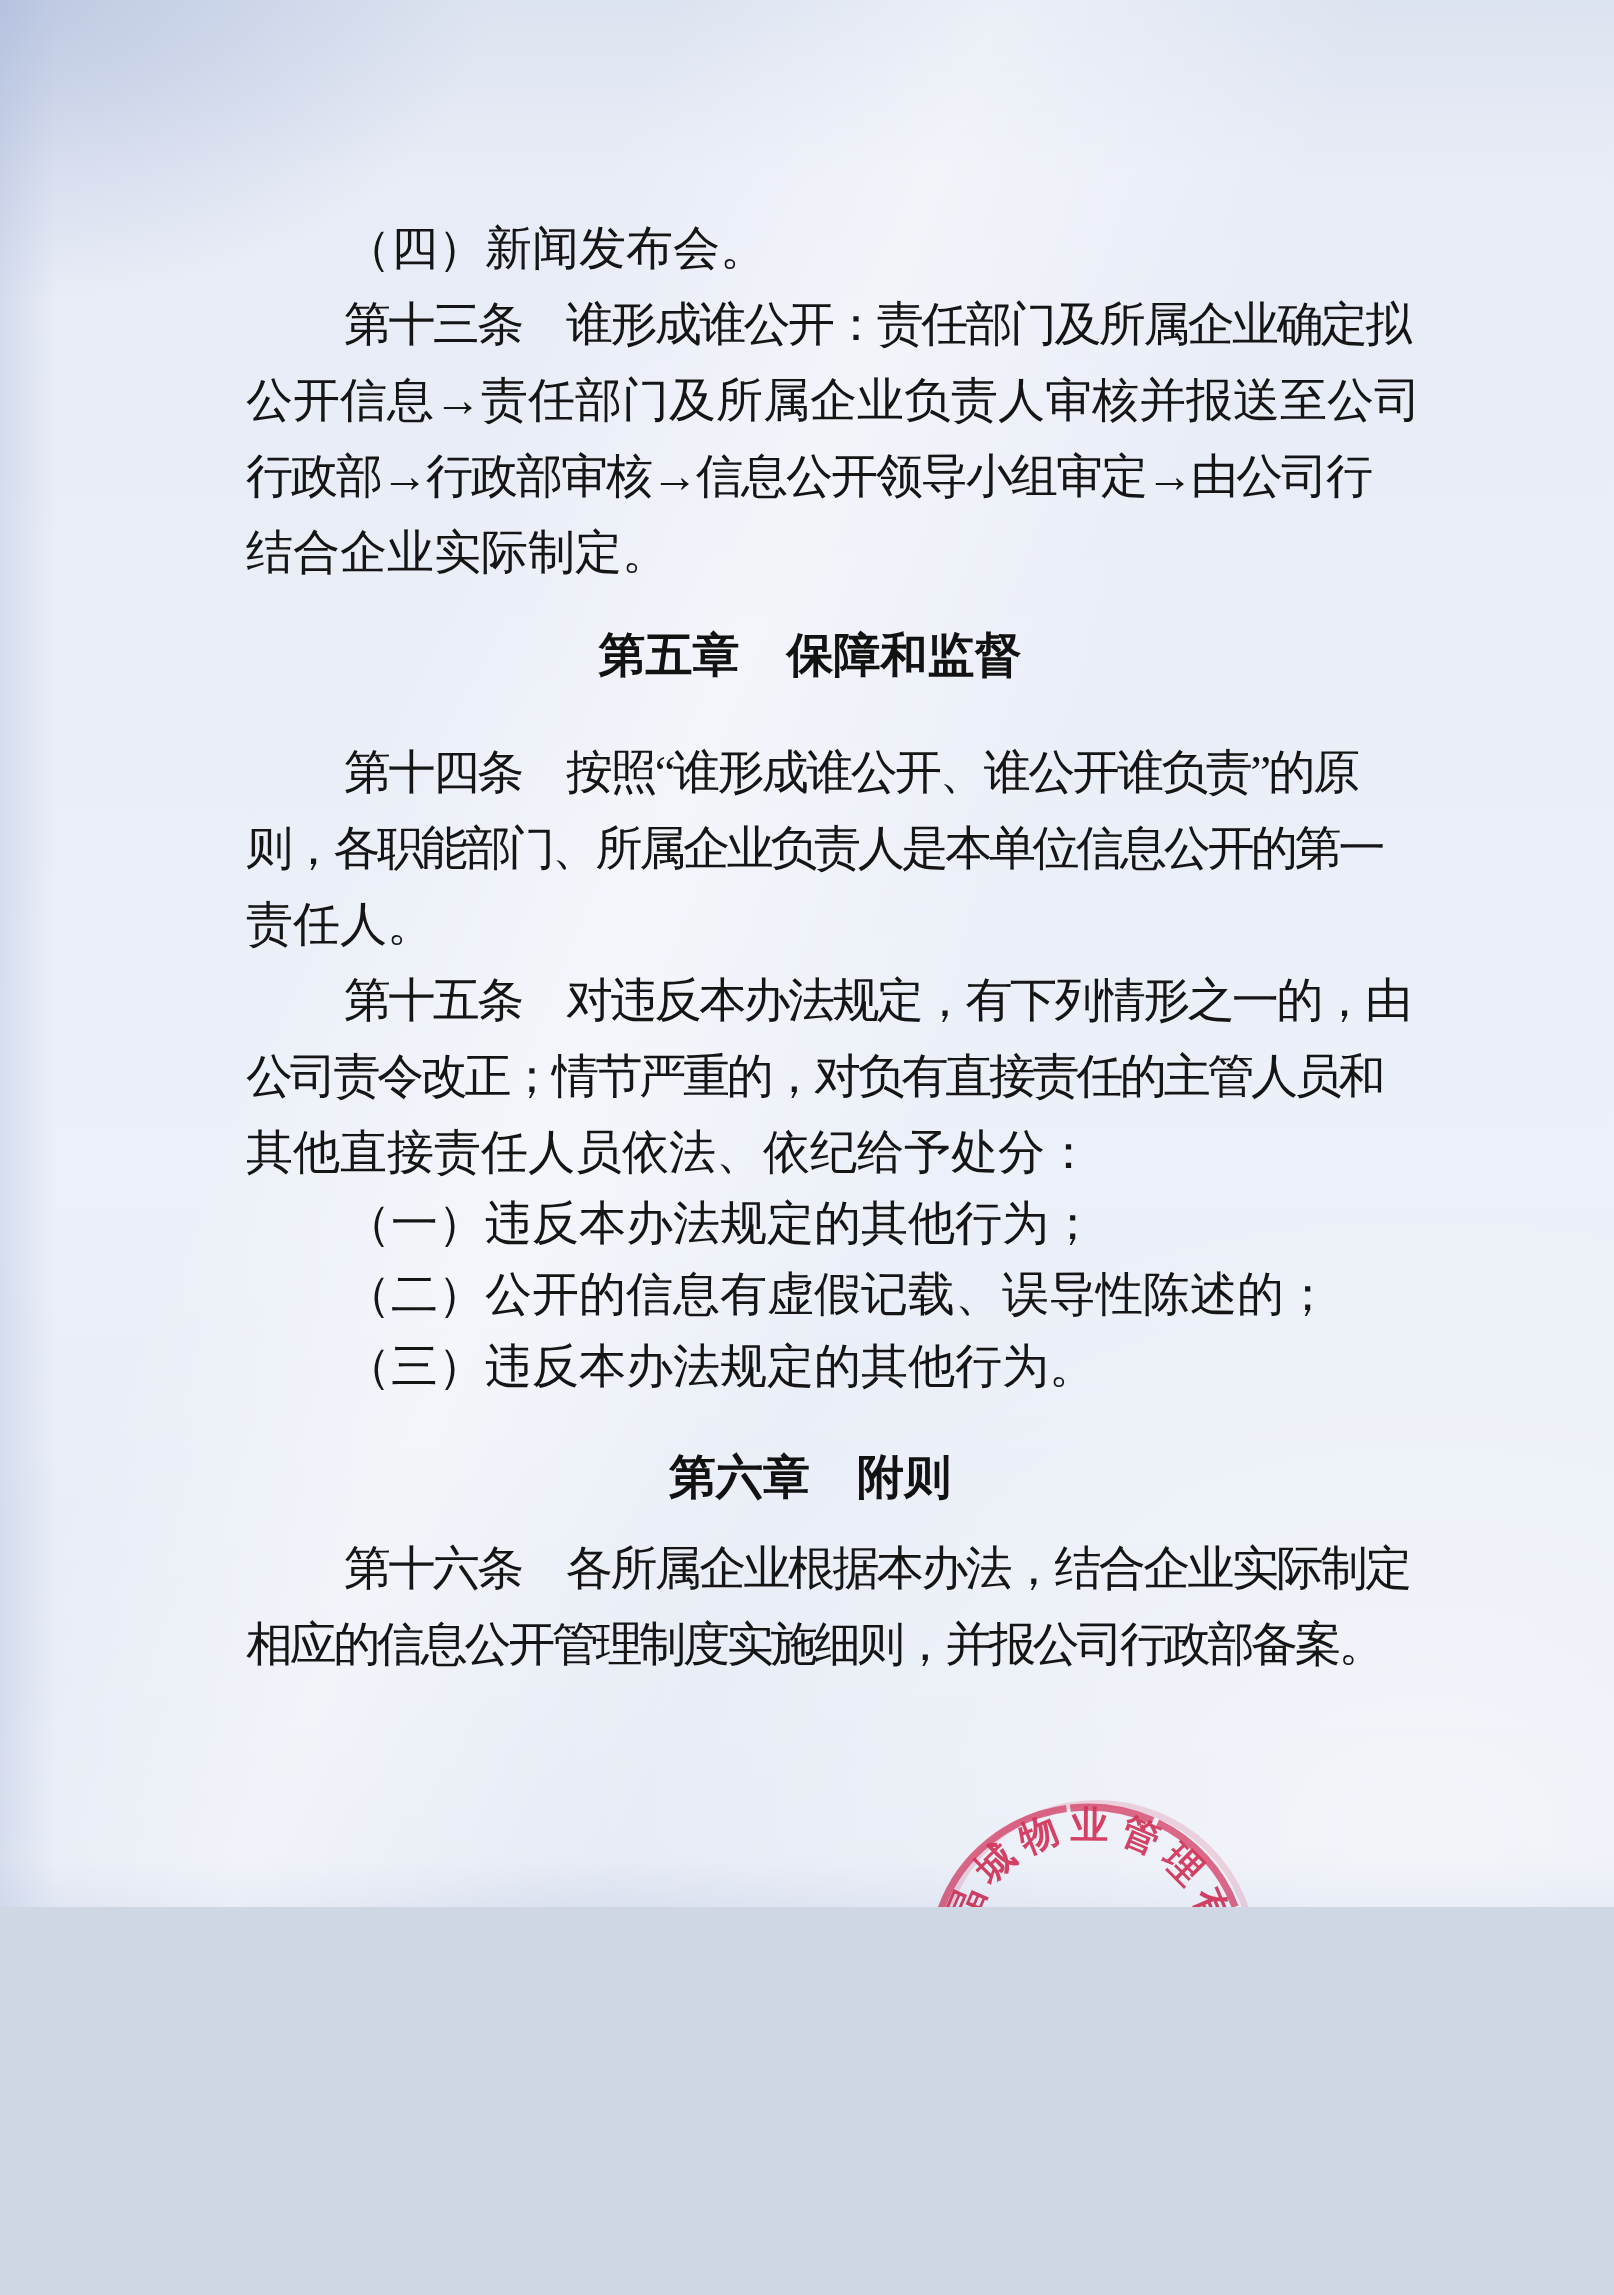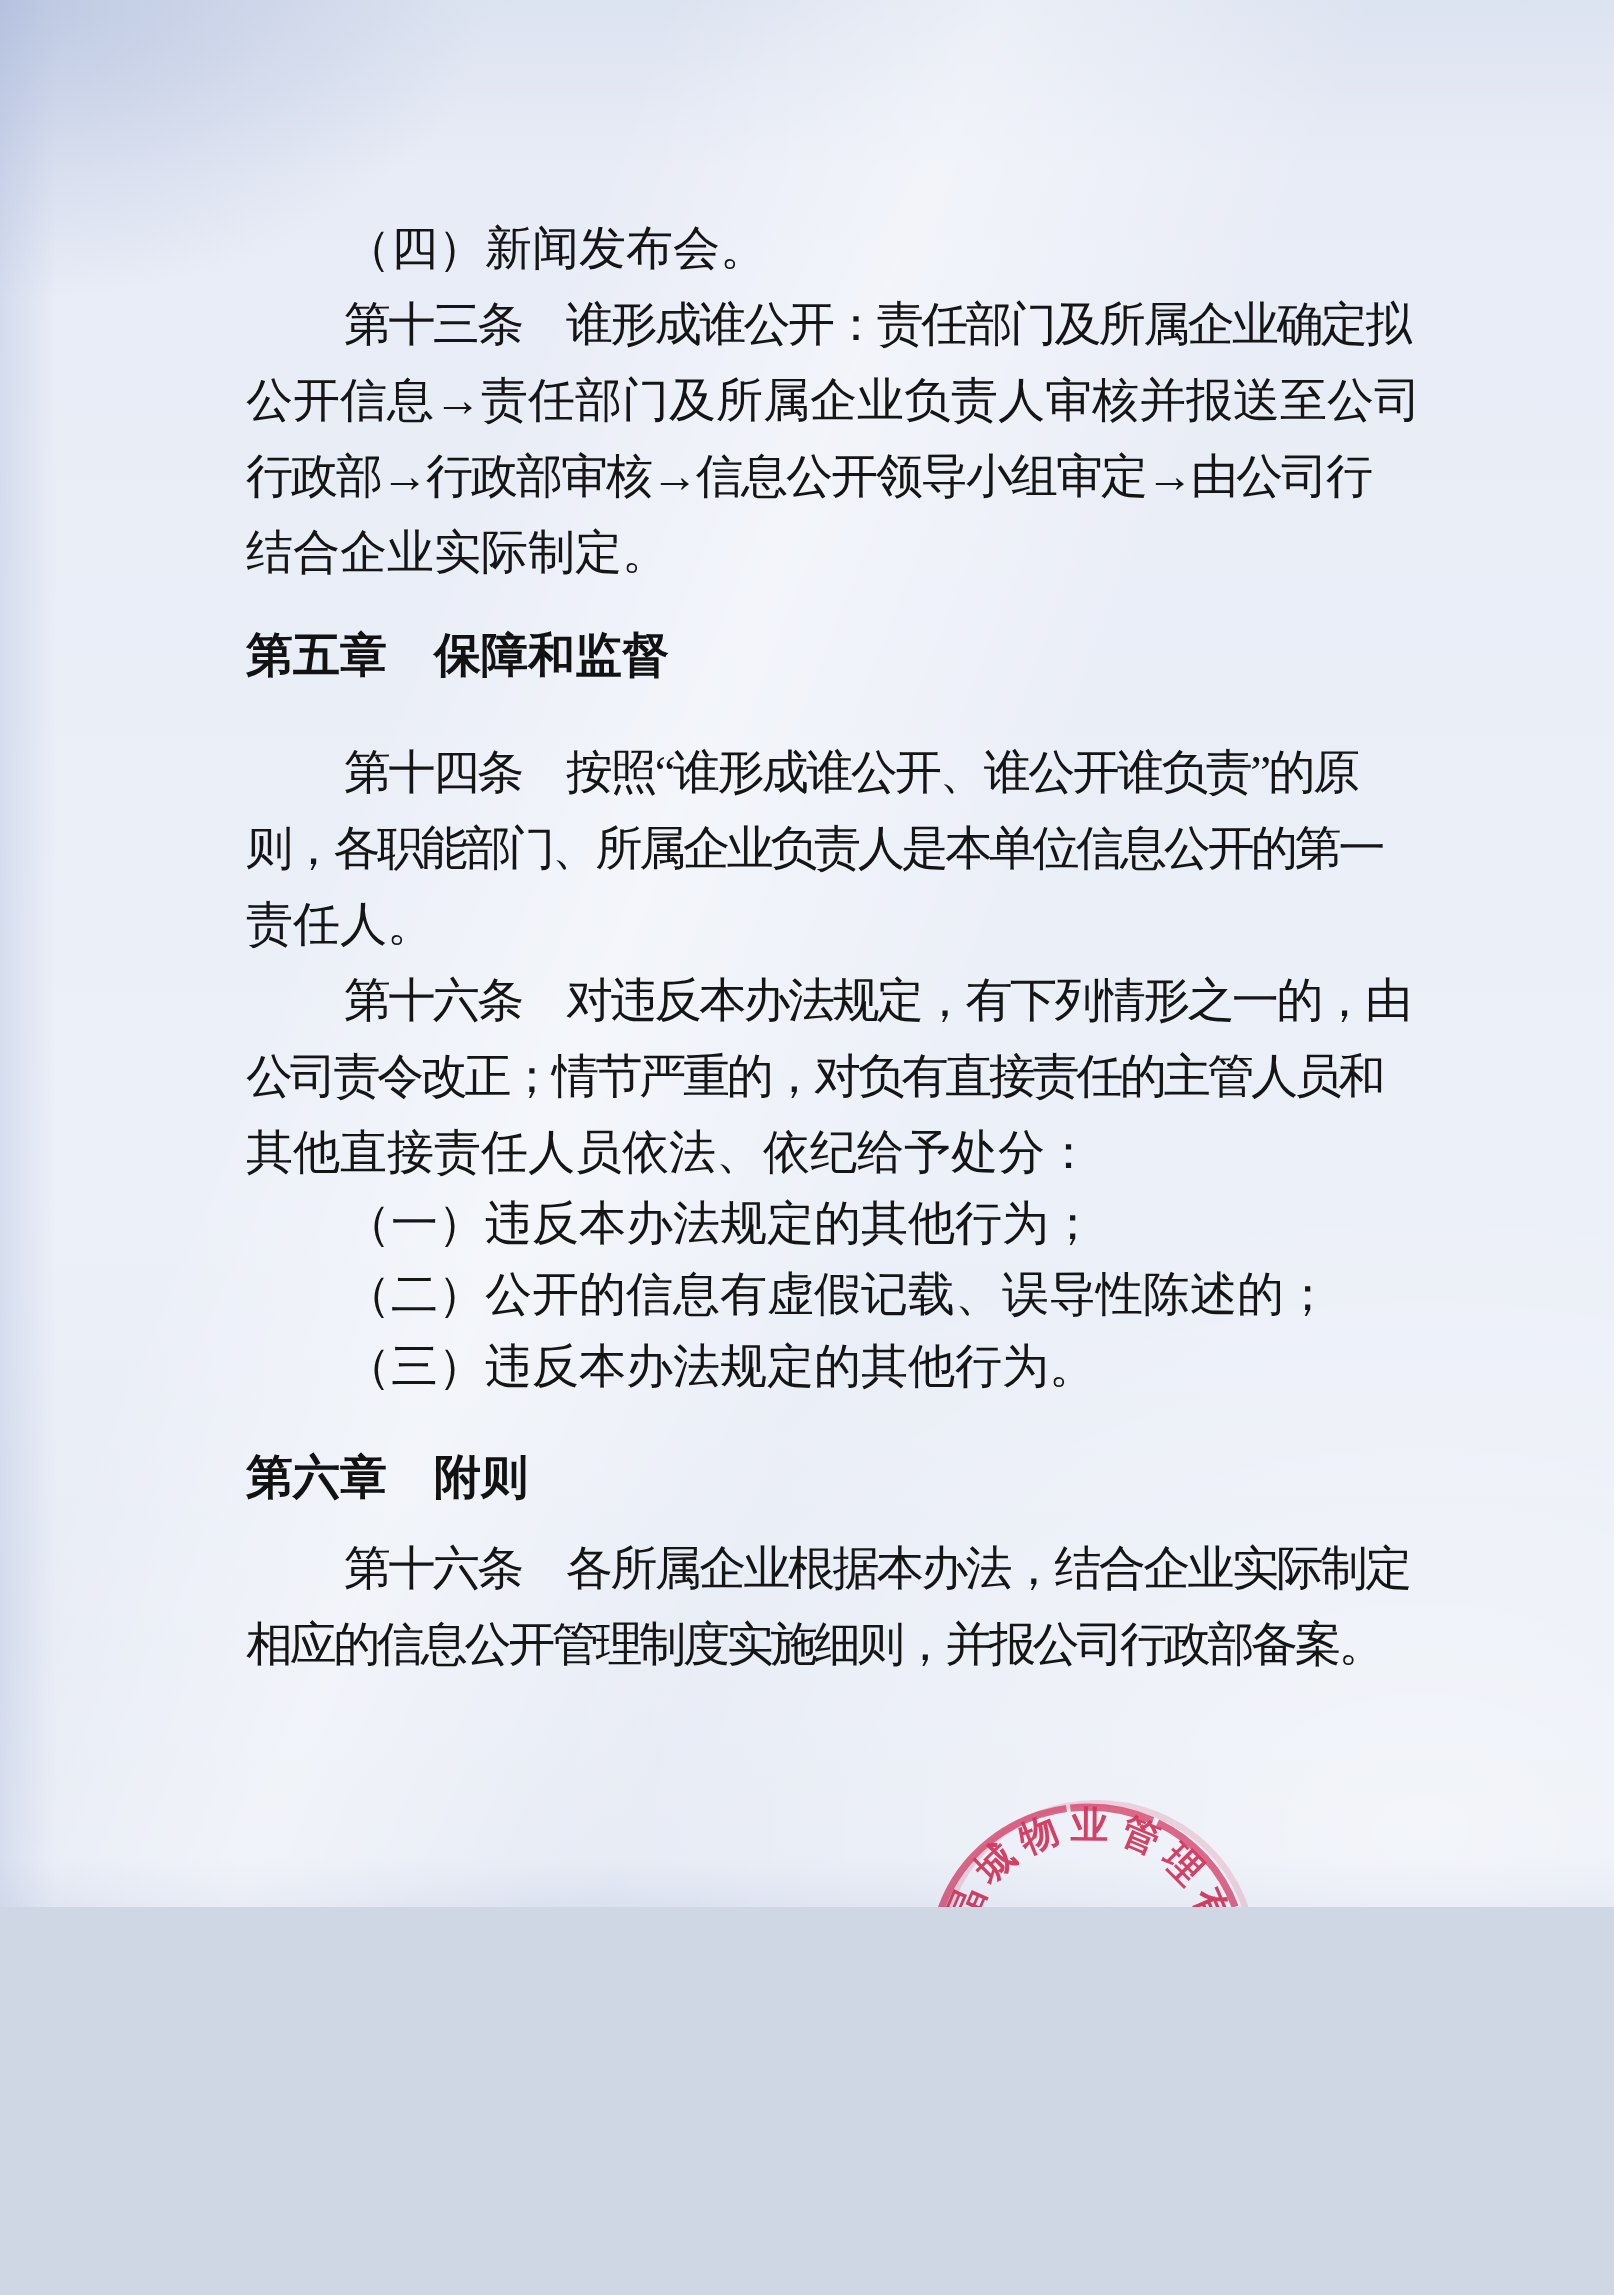--- a/index.html
+++ b/index.html
@@ -25,21 +25,21 @@
     font-size:47px;
     line-height:1.06;
     white-space:nowrap;
     letter-spacing:0;
   }
   .indent{padding-left:98px;}
   .chapter{
     position:absolute;
     left:246px;width:1128px;
     margin:0;
-    text-align:left;
+    text-align:center;
     font-family:"Liberation Sans","DejaVu Sans",sans-serif;
     font-weight:700;
     font-size:47px;
     line-height:1.1;
     color:#121212;
     white-space:nowrap;
   }
   .sig-line{
     position:absolute;
     white-space:nowrap;
@@ -73,21 +73,21 @@
   <div class="doc-line indent" style="top:300px;letter-spacing:-2.6px">第十三条　谁形成谁公开：责任部门及所属企业确定拟</div>
   <div class="doc-line" style="top:376px">公开信息→责任部门及所属企业负责人审核并报送至公司</div>
   <div class="doc-line" style="top:452px;letter-spacing:-2px">行政部→行政部审核→信息公开领导小组审定→由公司行</div>
   <div class="doc-line" style="top:528px">结合企业实际制定。</div>
 
   <h2 class="chapter" style="top:629px">第五章　保障和监督</h2>
 
   <div class="doc-line indent" style="top:748px;letter-spacing:-2.6px">第十四条　按照“谁形成谁公开、谁公开谁负责”的原</div>
   <div class="doc-line" style="top:824px;letter-spacing:-3.3px">则，各职能部门、所属企业负责人是本单位信息公开的第一</div>
   <div class="doc-line" style="top:900px">责任人。</div>
-  <div class="doc-line indent" style="top:976px;letter-spacing:-2.6px">第十六条　对违反本办法规定，有下列情形之一的，由</div>
+  <div class="doc-line indent" style="top:976px;letter-spacing:-2.6px">第十五条　对违反本办法规定，有下列情形之一的，由</div>
   <div class="doc-line" style="top:1052px;letter-spacing:-3.3px">公司责令改正；情节严重的，对负有直接责任的主管人员和</div>
   <div class="doc-line" style="top:1128px">其他直接责任人员依法、依纪给予处分：</div>
   <div class="doc-line indent" style="top:1199px">（一）违反本办法规定的其他行为；</div>
   <div class="doc-line indent" style="top:1342px">（三）违反本办法规定的其他行为。</div>
   <div class="doc-line indent" style="top:1270px">（二）公开的信息有虚假记载、误导性陈述的；</div>
 
   <h2 class="chapter" style="top:1451px">第六章　附则</h2>
 
   <div class="doc-line indent" style="top:1544px;letter-spacing:-2.6px">第十六条　各所属企业根据本办法，结合企业实际制定</div>
   <div class="doc-line" style="top:1620px;letter-spacing:-3.3px">相应的信息公开管理制度实施细则，并报公司行政部备案。</div>

